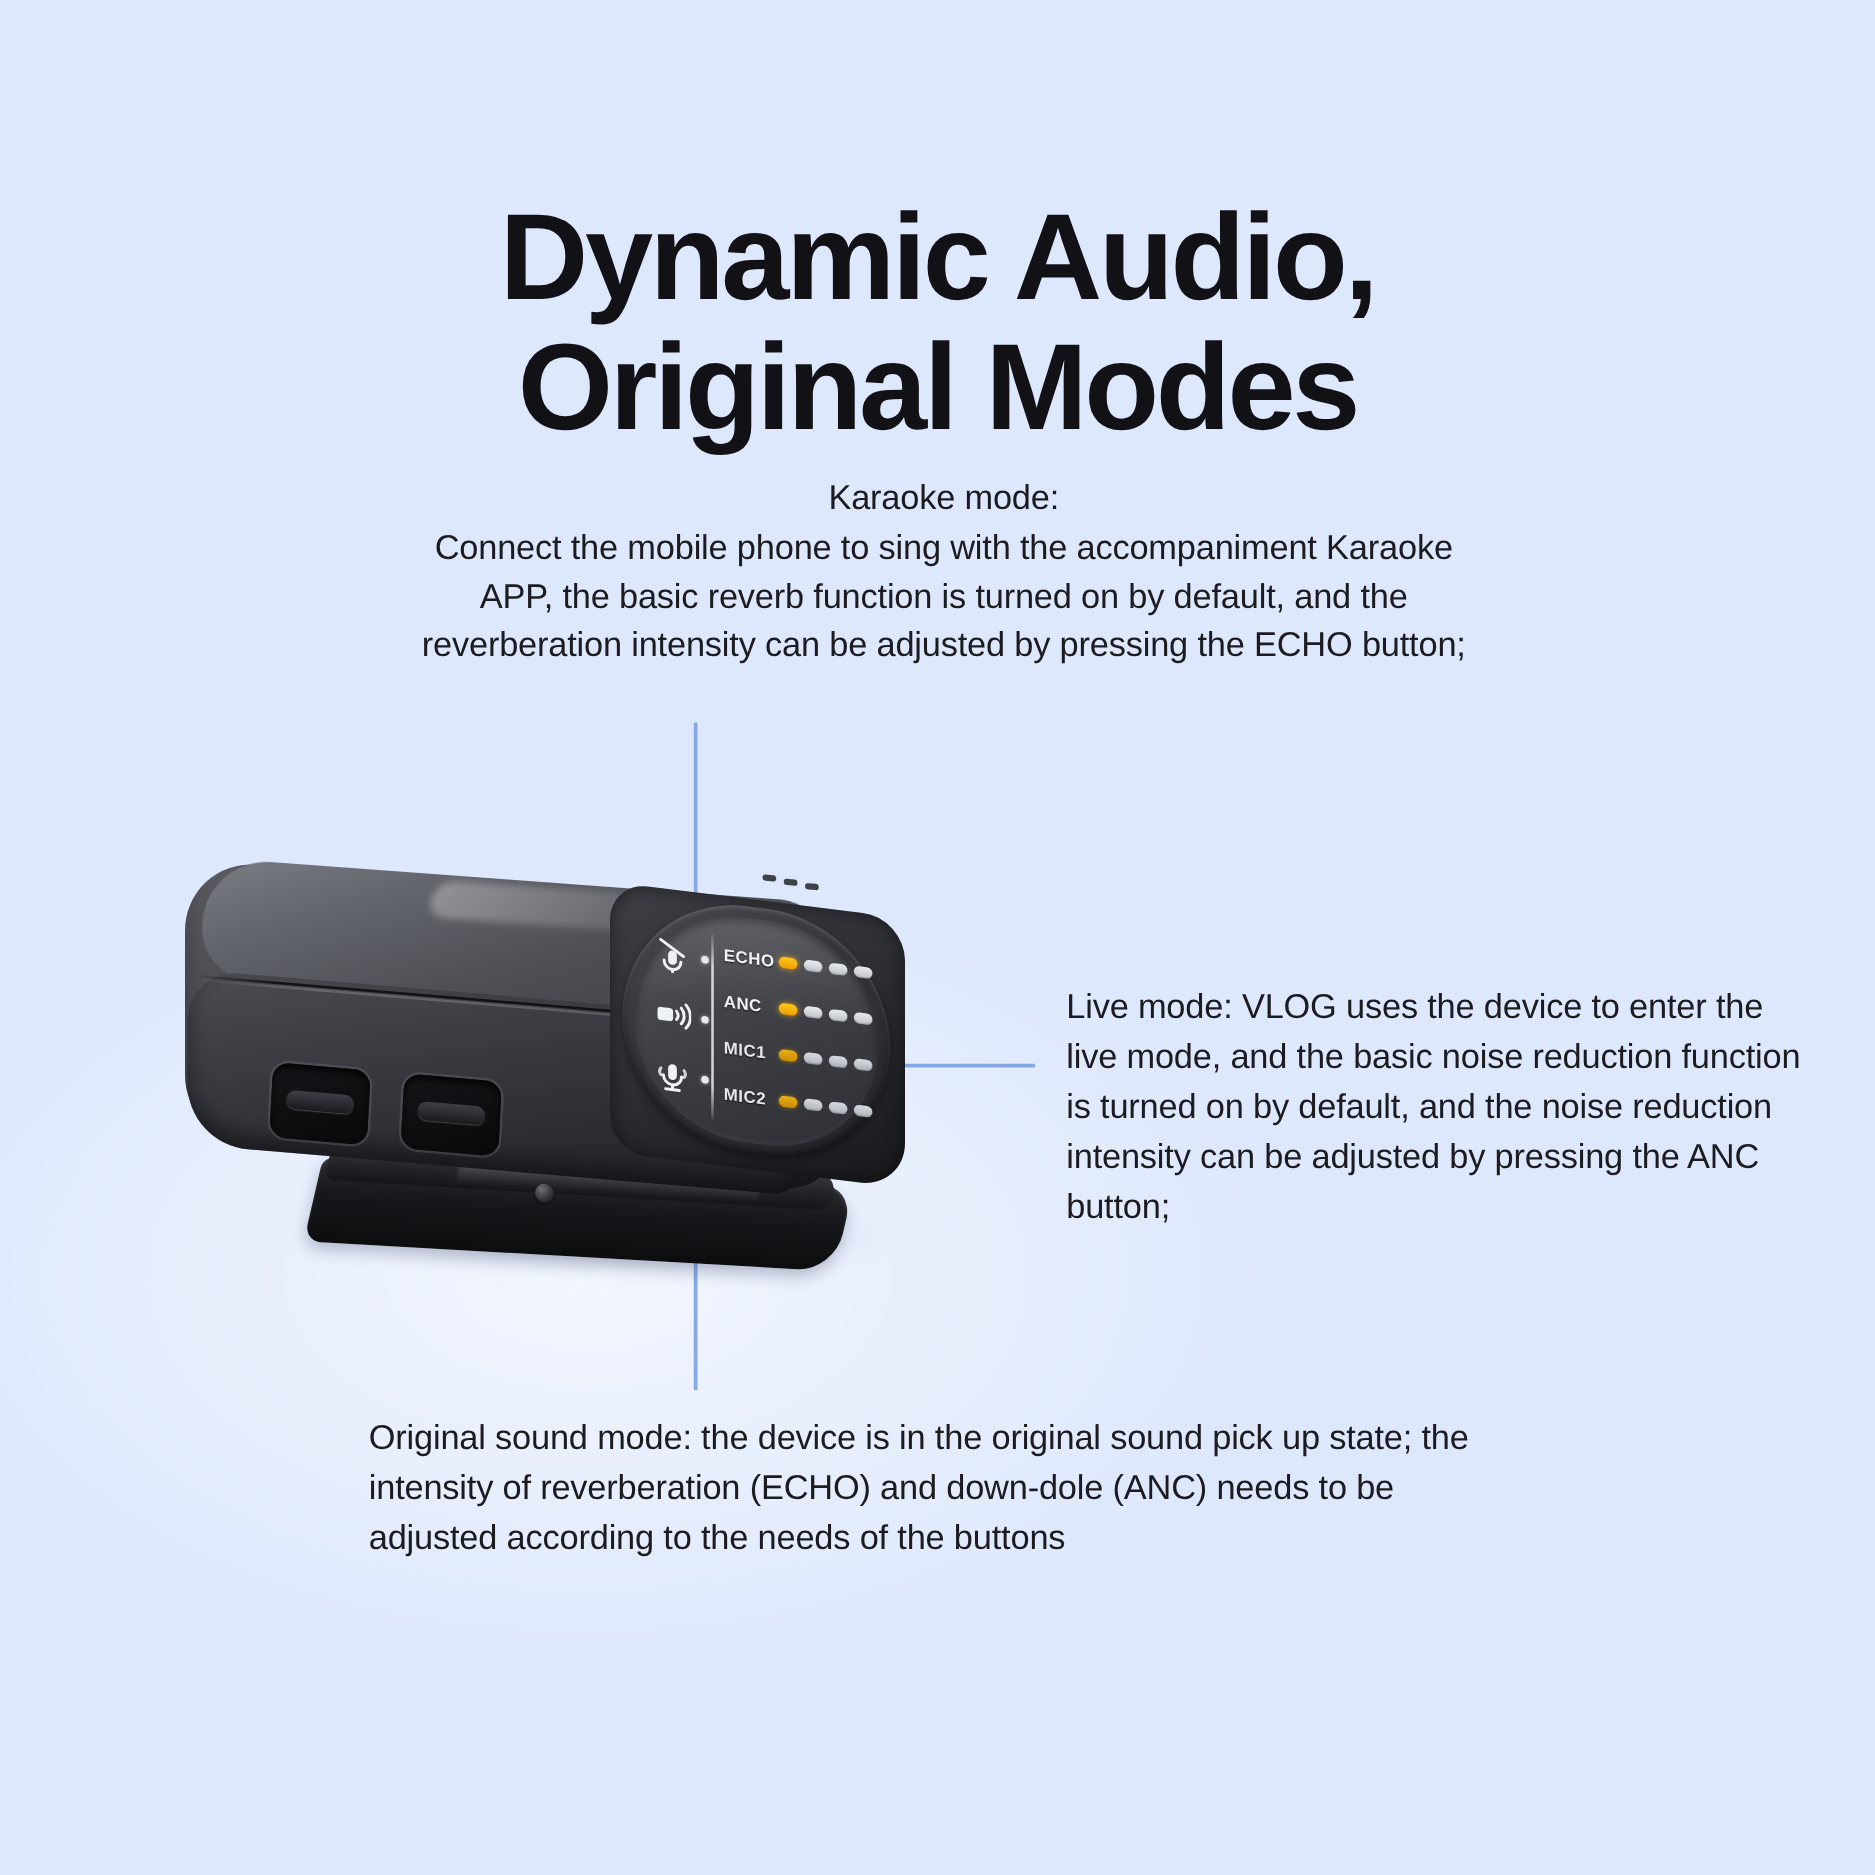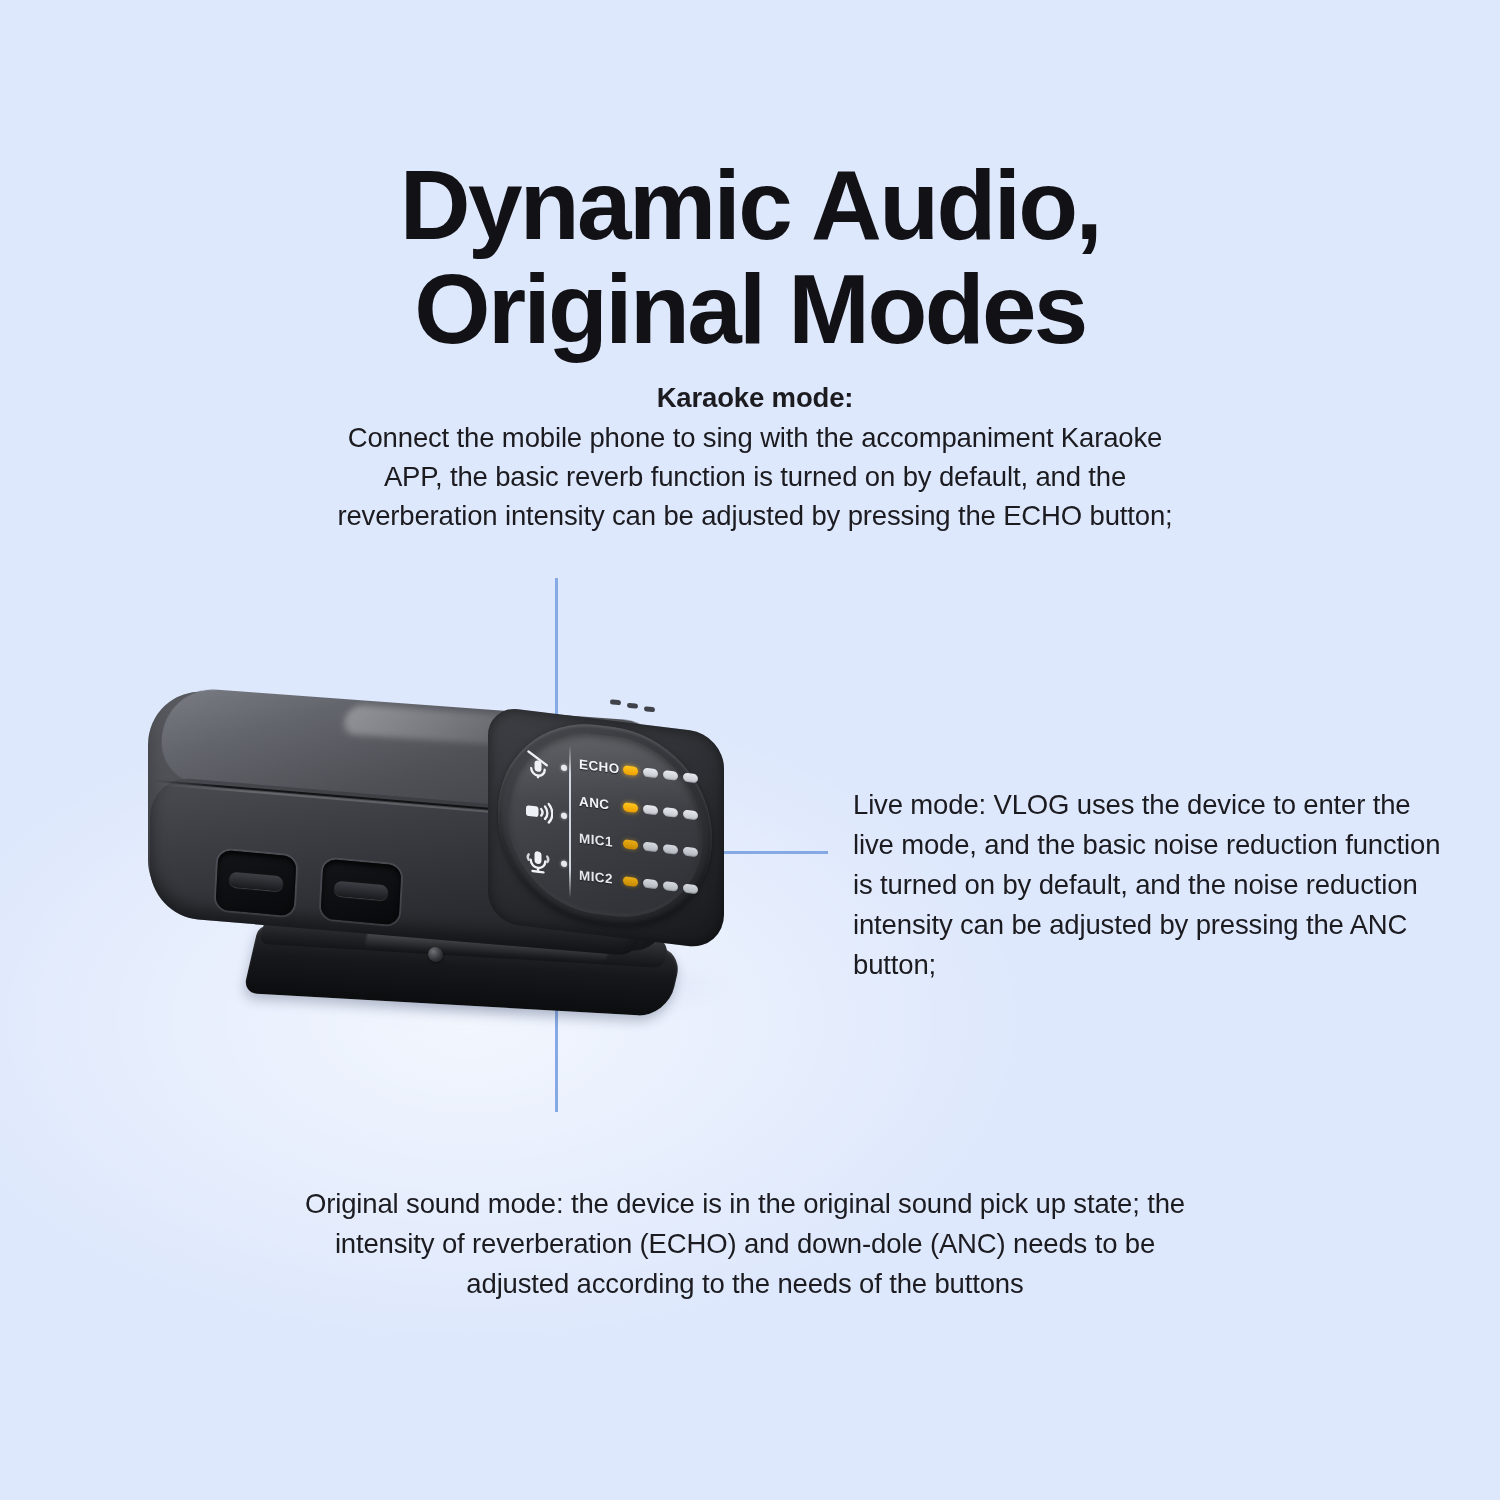--- a/index.html
+++ b/index.html
@@ -37,29 +37,29 @@
     font-size:27.5px;
     line-height:39px;
     color:#1b1b20;
     letter-spacing:-.15px;
   }
   .para b{font-weight:400;}
 
   #para-karaoke{
     left:330px;top:350px;width:850px;text-align:center;
   }
-  #para-karaoke .ttl{display:block;font-weight:700;margin-bottom:1px;}
+  #para-karaoke .ttl{display:block;font-weight:400;margin-bottom:1px;}
 
   #para-live{
     left:853px;top:757px;width:600px;text-align:left;
     line-height:40px;
   }
 
   #para-original{
-    left:295px;top:1156px;width:900px;text-align:center;
+    left:295px;top:1102px;width:900px;
     line-height:40px;
   }
 
   
   .cl-line{position:absolute;background:#85a9e4;}
   .cl-v{width:3px;}
   .cl-h{height:3px;}
   .cl-dot{
     position:absolute;width:24px;height:24px;border-radius:50%;
     background:#7ba3e0;

